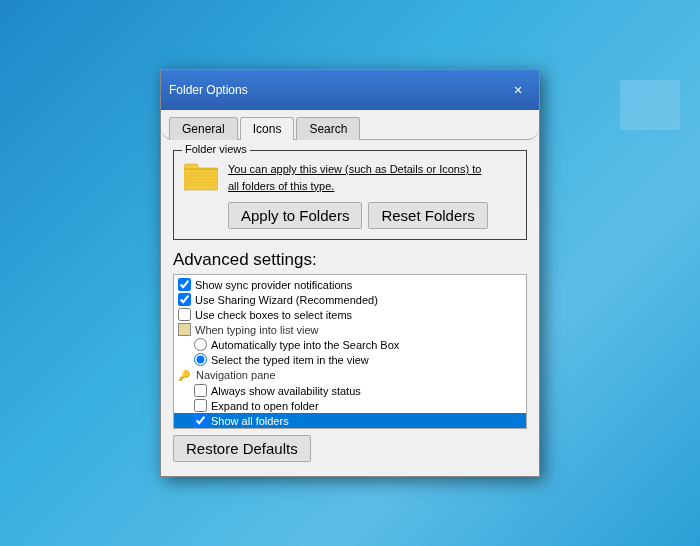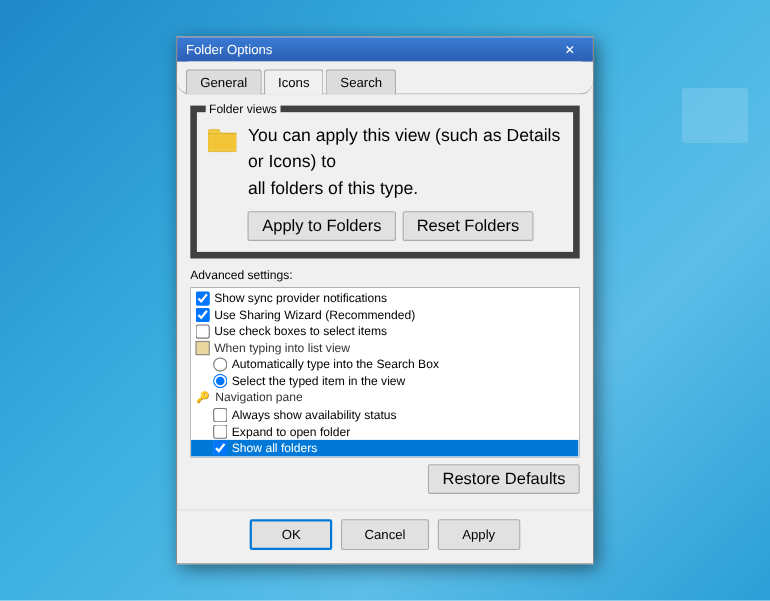--- a/index.html
+++ b/index.html
@@ -38,21 +38,21 @@
     }
 
     
     .title-bar {
       background: linear-gradient(to bottom, #3a7bd5, #2b5fb3);
       color: white;
       padding: 6px 8px;
       display: flex;
       align-items: center;
       justify-content: space-between;
-      height: 22px;
+      height: 40px;
     }
 
     .title-bar-text {
       font-size: 12px;
       font-weight: 400;
       color: white;
       user-select: none;
     }
 
     .title-bar-controls {
@@ -104,21 +104,21 @@
       z-index: 2;
     }
 
     
     .content {
       padding: 10px 12px;
     }
 
     
     .section-box {
-      border: 6px solid #404040;
+      border: 1px solid #404040;
       padding: 6px 10px 10px 10px;
       margin-bottom: 10px;
       position: relative;
     }
 
     .section-label {
       position: absolute;
       top: -8px;
       left: 8px;
       background: #f0f0f0;
@@ -128,24 +128,25 @@
     }
 
     .folder-views-content {
       display: flex;
       align-items: flex-start;
       gap: 10px;
       margin-top: 4px;
     }
 
     .folder-views-text {
-      font-size: 16px;
+      font-size: 11px;
       color: #000;
       line-height: 1.5;
       flex: 1;
+      text-decoration: underline;
     }
 
     .folder-views-buttons {
       display: flex;
       gap: 6px;
       margin-top: 8px;
     }
 
     .win-btn {
       padding: 4px 12px;
@@ -153,21 +154,21 @@
       background: #e1e1e1;
       border: 1px solid #ababab;
       cursor: pointer;
       min-width: 80px;
       text-align: center;
       border-radius: 2px;
     }
 
     
     .adv-label {
-      font-size: 11px;
+      font-size: 17px;
       color: #000;
       margin-bottom: 4px;
     }
 
     .settings-list {
       border: 1px solid #ababab;
       background: white;
       height: 155px;
       overflow-y: scroll;
       overflow-x: hidden;
@@ -229,21 +230,21 @@
       height: 14px;
       margin-right: 4px;
       flex-shrink: 0;
       display: inline-flex;
       align-items: center;
       justify-content: center;
     }
 
     .restore-defaults-row {
       display: flex;
-      justify-content: flex-end;
+      justify-content: flex-start;
       margin-top: 6px;
       margin-bottom: 4px;
     }
 
     
     .bottom-buttons {
       display: flex;
       justify-content: center;
       gap: 8px;
       padding: 8px 12px 12px 12px;
@@ -396,18 +397,13 @@
 
       </div>
 
       <div class="restore-defaults-row">
         <button class="win-btn">Restore Defaults</button>
       </div>
     </div>
 
   </div>
 
-  <div class="bottom-buttons">
-    <button class="bottom-btn default">OK</button>
-    <button class="bottom-btn">Cancel</button>
-    <button class="bottom-btn">Apply</button>
-  </div>
 </div>
 
 </body></html>

